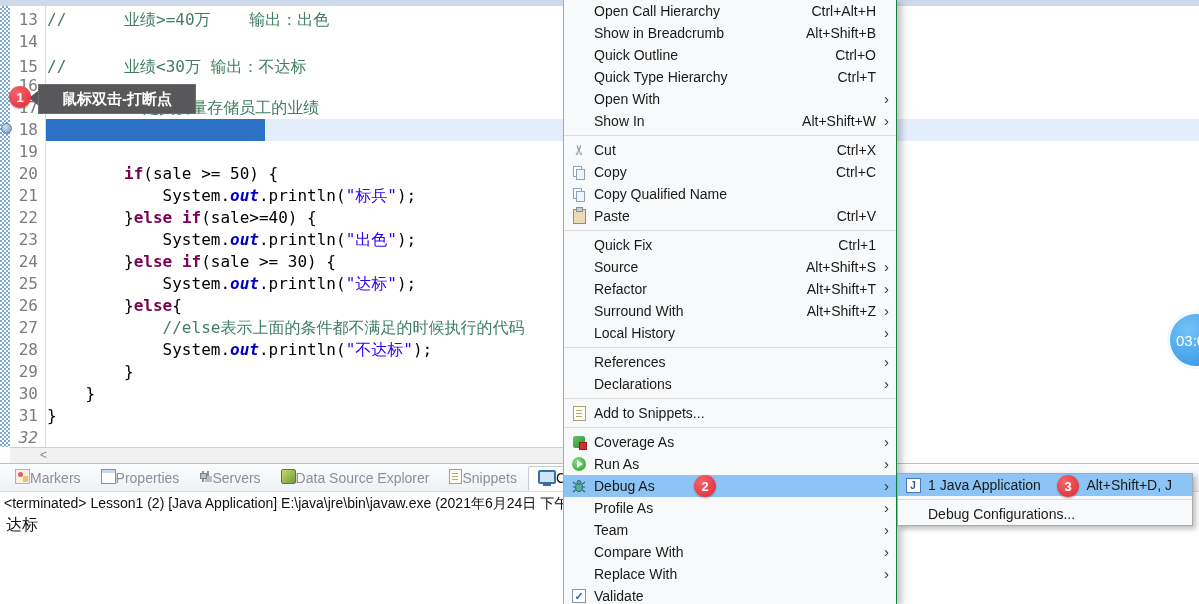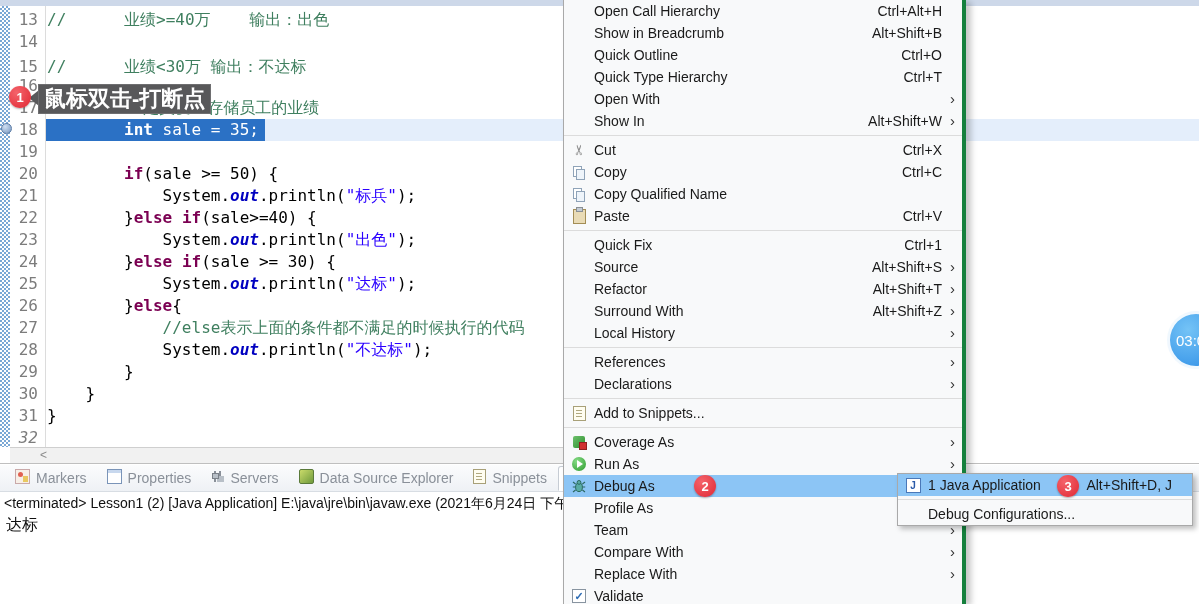--- a/index.html
+++ b/index.html
@@ -31,42 +31,42 @@
 
   
   .hscroll{position:absolute;left:10px;top:447px;width:553px;height:16px;background:#f1f1f1;border-top:1px solid #cfcfcf;}
   .hs-arrow{position:absolute;left:30px;top:0;color:#8a8a8a;font:12px/15px "Liberation Sans",sans-serif;}
 
   
   .bottom{position:absolute;left:0;top:463px;width:1199px;height:141px;background:#fff;border-top:1px solid #bfbfbf;}
   .tabbar{position:absolute;left:0;top:1px;width:1199px;height:27px;
           background:linear-gradient(#fbfcfd,#eef1f5);border-bottom:1px solid #d8dde3;
           display:flex;align-items:center;padding-left:6px;box-sizing:border-box;gap:2px;}
-  .tab{display:flex;align-items:center;gap:6px;padding:3px 9px;color:#8a9099;font-size:14px;white-space:nowrap;}
+  .tab{display:flex;align-items:center;padding:3px 9px;color:#8a9099;font-size:14px;white-space:nowrap;}
   .tab.selected{background:#fff;border:1px solid #c6ccd4;border-bottom-color:#fff;border-radius:3px 3px 0 0;color:#101010;}
   .tab-close{color:#98a0aa;font-size:13px;margin-left:2px;}
   .status-line{position:absolute;left:4px;top:31px;width:1190px;font-size:14px;color:#101010;white-space:nowrap;overflow:hidden;}
   .console-out{position:absolute;left:6px;top:51px;font:16px/20px "DejaVu Sans Mono",monospace;color:#101010;}
 
   
   .tooltip{position:absolute;left:38px;top:84px;height:30px;background:#58585a;border:1px solid #6e6e70;
-           color:#fff;font-size:22px;font-weight:bold;display:flex;align-items:center;padding:0 5px;box-sizing:border-box;}
+           color:#fff;font-size:15px;font-weight:bold;display:flex;align-items:center;padding:0 23px;box-sizing:border-box;}
   .tooltip-arrow{position:absolute;left:29px;top:90px;width:0;height:0;
            border-top:8px solid transparent;border-bottom:8px solid transparent;border-right:10px solid #58585a;}
   .badge{position:absolute;width:22px;height:22px;border-radius:50%;
          background:radial-gradient(circle at 35% 30%,#f4636b,#e02833);
          color:#fff;font-size:13px;font-weight:bold;display:flex;align-items:center;justify-content:center;
          box-shadow:0 1px 2px rgba(0,0,0,.3);z-index:60;}
   .badge1{left:9px;top:86px;}
   .badge2{left:694px;top:475px;}
   .badge3{left:1057px;top:475px;}
 
   
-  .menu{position:absolute;left:563px;top:0;width:403px;height:604px;background:#f8f9fa;
-        border-left:1px solid #a9a9a9;border-right:4px solid #15803d;box-shadow:5px 2px 6px rgba(0,0,0,.22);
+  .menu{position:absolute;left:563px;top:0;width:334px;height:604px;background:#f8f9fa;
+        border-left:1px solid #a9a9a9;border-right:1px solid #15803d;box-shadow:5px 2px 6px rgba(0,0,0,.22);
         box-sizing:border-box;z-index:40;}
   .mrow{height:22px;display:flex;align-items:center;padding-right:3px;}
   .mrow.hl{background:#8cc5f5;}
   .mico{width:30px;display:flex;align-items:center;justify-content:center;flex:none;}
   .mlabel{font-size:14px;color:#1a1a1a;white-space:nowrap;}
   .mspace{flex:1;}
   .mshort{font-size:14px;color:#1a1a1a;margin-right:4px;white-space:nowrap;}
   .marrow{width:13px;text-align:center;color:#333;font-size:15px;line-height:22px;}
   .msep{height:1px;background:#dcdcdc;margin:3px 0;}
 
@@ -135,21 +135,20 @@
         <div class="code-row" style="top: 69px;">
           <span class="lnum">16</span>
           <span class="ltext"></span>
         </div>
         <div class="code-row" style="top: 91px;">
           <span class="lnum">17</span>
           <span class="ltext"><span class="seg com">        //定义变量存储员工的业绩</span></span>
         </div>
         <div class="code-row sel" style="top: 113px;">
           <span class="lnum">18</span>
-          <span class="ltext"><span class="seg pl">        </span><span class="seg kw">int</span><span class="seg pl"> sale = 35;</span></span>
         </div>
         <div class="code-row" style="top: 135px;">
           <span class="lnum">19</span>
           <span class="ltext"></span>
         </div>
         <div class="code-row" style="top: 157px;">
           <span class="lnum">20</span>
           <span class="ltext"><span class="seg pl">        </span><span class="seg kw">if</span><span class="seg pl">(sale &gt;= 50) {</span></span>
         </div>
         <div class="code-row" style="top: 179px;">

